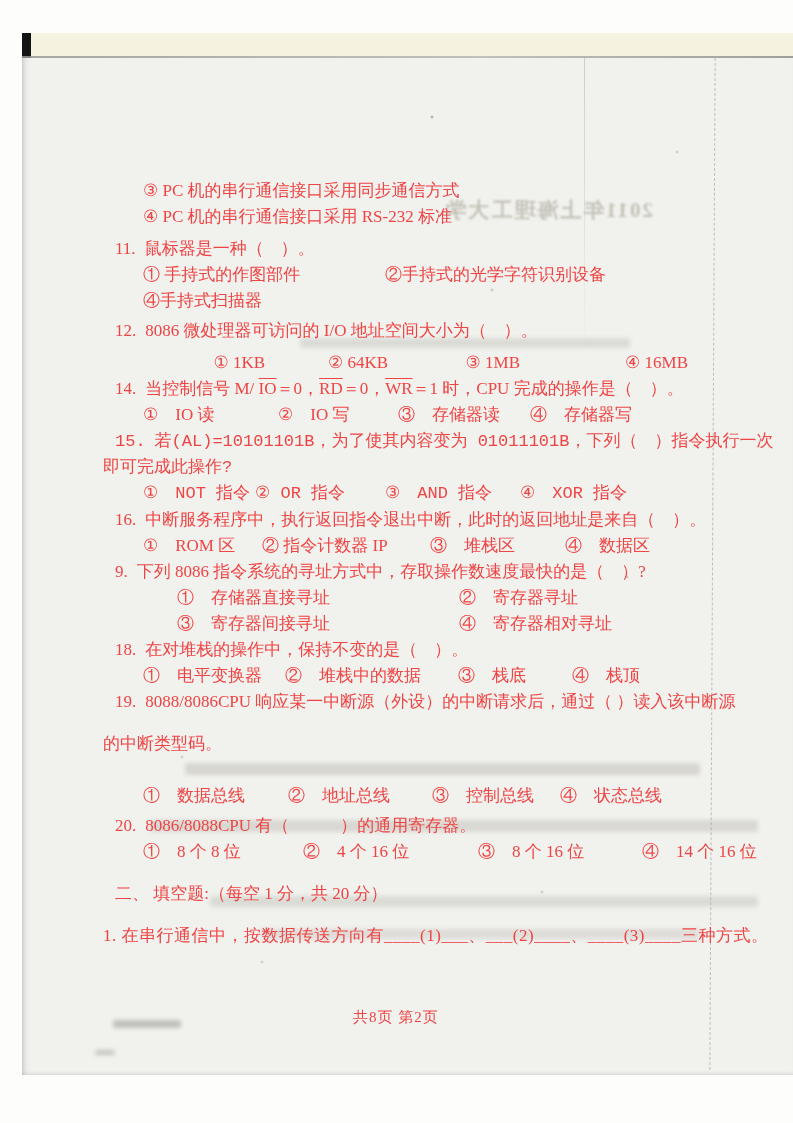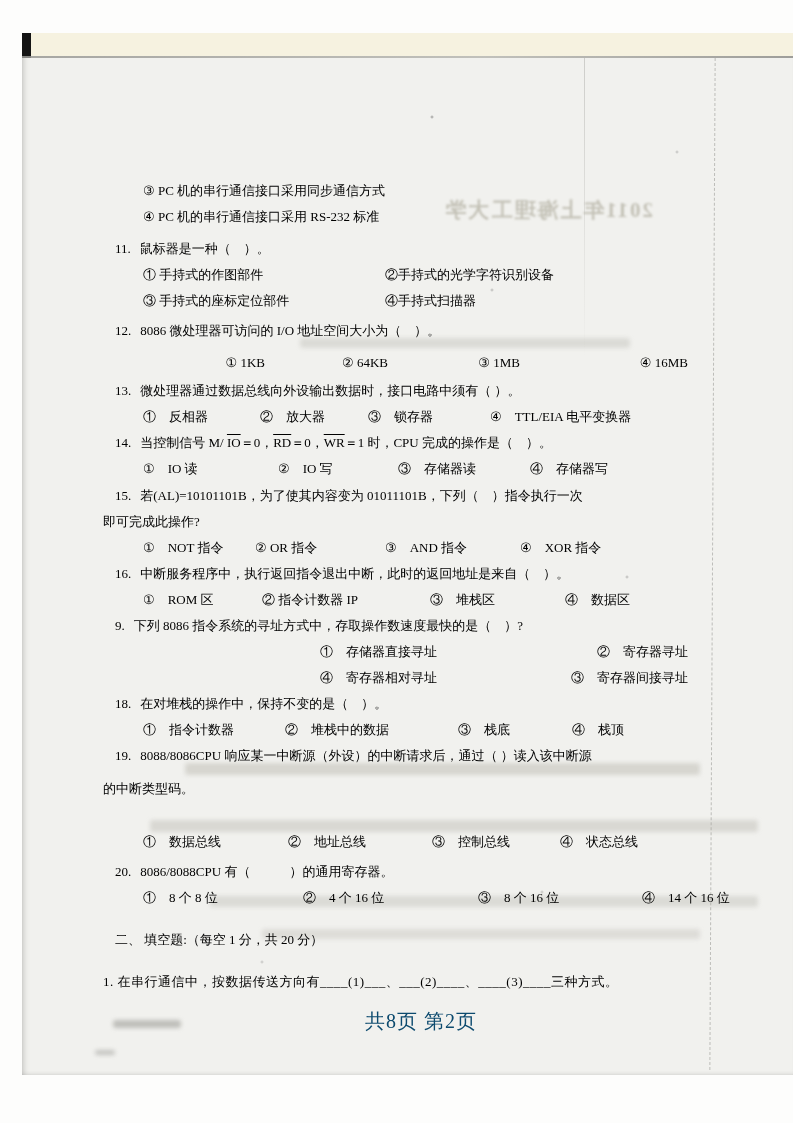--- a/index.html
+++ b/index.html
@@ -63,35 +63,35 @@
   .smudge.s1 { left:300px; top:338px; width:330px; height:10px; background:rgba(170,168,158,0.30); }
   .smudge.s2 { left:185px; top:763px; width:515px; height:12px; background:rgba(165,163,152,0.35); }
   .smudge.s3 { left:150px; top:820px; width:608px; height:12px; background:rgba(168,166,155,0.32); }
   .smudge.s4 { left:210px; top:896px; width:548px; height:11px; background:rgba(170,168,158,0.30); }
   .smudge.s5 { left:262px; top:929px; width:438px; height:10px; background:rgba(172,170,160,0.28); }
   .smudge.s6 { left:113px; top:1020px; width:68px; height:8px; background:rgba(130,130,124,0.45); }
   .smudge.s7 { left:95px;  top:1050px; width:20px; height:5px; background:rgba(130,130,124,0.40); }
   
   .content {
     position:absolute; left:103px; top:178px; width:585px;
-    font-size:13px; line-height:26px; color:#000000;
+    font-size:17px; line-height:26px; color:#ef4444;
   }
   .opt-cont { margin-left:40px; white-space:nowrap; }
   .question {}
   .stem { margin-left:12px; white-space:nowrap; }
   .qnum { margin-right:9px; }
   .stem2 { margin-left:0; white-space:nowrap; }
   .opts { display:grid; margin-left:40px; white-space:nowrap; }
   .opt {}
   .ov { text-decoration:overline; }
   .sec-heading { margin-top:16px; margin-left:12px; white-space:nowrap; }
   .fill-q { margin-top:16px; white-space:nowrap; letter-spacing:0.5px; }
   .footer {
-    position:absolute; left:365px; top:1008px;
-    font-size:20px; color:#0c4a6e; letter-spacing:1px; white-space:nowrap;
+    position:absolute; left:353px; top:1008px;
+    font-size:15px; color:#ef4444; letter-spacing:1px; white-space:nowrap;
   }
 </style>
 </head>
 <body>
 
 <div class="paper"></div>
 <div class="top-band"></div>
 <div class="corner-mark"></div>
 <div class="top-edge-line"></div>
 <div class="noise"></div>
@@ -111,91 +111,81 @@
   <div id="prelude">
       <div class="opt-cont">③ PC 机的串行通信接口采用同步通信方式</div>
       <div class="opt-cont">④  PC 机的串行通信接口采用 RS-232 标准</div>
     </div>
   <div id="questions">
       <div class="question" style="margin-top: 6px;">
         <div class="stem"><span class="qnum">11.</span><span>鼠标器是一种（　）。</span></div>
         <div class="opts" style="grid-template-columns: 242px 1fr;">
           <span class="opt">① 手持式的作图部件</span>
           <span class="opt">②手持式的光学字符识别设备</span>
-          <span class="opt">③ 手持式的座标定位部件</span>
           <span class="opt">④手持式扫描器</span>
         </div>
       </div>
       <div class="question" style="margin-top: 4px;">
         <div class="stem"><span class="qnum">12.</span><span>8086 微处理器可访问的 I/O 地址空间大小为（　）。</span></div>
         <div class="opts" style="grid-template-columns: 122px 123px 132px 1fr; margin-top: 6px; text-align: right;">
           <span class="opt">① 1KB</span>
           <span class="opt">② 64KB</span>
           <span class="opt">③ 1MB</span>
           <span class="opt">④ 16MB</span>
         </div>
       </div>
-      <div class="question" style="margin-top: 2px;">
-        <div class="stem"><span class="qnum">13.</span><span>微处理器通过数据总线向外设输出数据时，接口电路中须有（ ）。</span></div>
-        <div class="opts" style="grid-template-columns: 117px 108px 122px 1fr;">
-          <span class="opt">①　反相器</span>
-          <span class="opt">②　放大器</span>
-          <span class="opt">③　锁存器</span>
-          <span class="opt">④　TTL/EIA 电平变换器</span>
-        </div>
-      </div>
       <div class="question">
         <div class="stem"><span class="qnum">14.</span><span>当控制信号 M/ </span><span class="ov">IO</span><span>＝0，</span><span class="ov">RD</span><span>＝0，</span><span class="ov">WR</span><span>＝1 时，CPU 完成的操作是（　）。</span></div>
         <div class="opts" style="grid-template-columns: 135px 120px 132px 1fr;">
           <span class="opt">①　IO 读</span>
           <span class="opt">②　IO 写</span>
           <span class="opt">③　存储器读</span>
           <span class="opt">④　存储器写</span>
         </div>
       </div>
-      <div class="question" style="margin-top: 1px;">
+      <div class="question" style="margin-top: 1px; font-family: Liberation Mono, monospace;">
         <div class="stem"><span class="qnum">15.</span><span>若(AL)=10101101B，为了使其内容变为 01011101B，下列（　）指令执行一次</span></div>
         <div class="stem2">即可完成此操作?</div>
         <div class="opts" style="grid-template-columns: 112px 130px 135px 1fr;">
           <span class="opt">①　NOT 指令</span>
           <span class="opt">② OR 指令</span>
           <span class="opt">③　AND 指令</span>
           <span class="opt">④　XOR 指令</span>
         </div>
       </div>
       <div class="question">
         <div class="stem"><span class="qnum">16.</span><span>中断服务程序中，执行返回指令退出中断，此时的返回地址是来自（　）。</span></div>
         <div class="opts" style="grid-template-columns: 119px 168px 135px 1fr;">
           <span class="opt">①　ROM 区</span>
           <span class="opt">② 指令计数器 IP</span>
           <span class="opt">③　堆栈区</span>
           <span class="opt">④　数据区</span>
         </div>
       </div>
       <div class="question">
         <div class="stem"><span class="qnum">9.</span><span>下列 8086 指令系统的寻址方式中，存取操作数速度最快的是（　）?</span></div>
-        <div class="opts" style="grid-template-columns: 282px 1fr; margin-left: 52px; text-align: right;">
+        <div class="opts" style="grid-template-columns: 282px 1fr; margin-left: 74px;">
           <span class="opt">①　存储器直接寻址</span>
           <span class="opt">②　寄存器寻址</span>
+          <span class="opt">③　寄存器间接寻址</span>
           <span class="opt">④　寄存器相对寻址</span>
-          <span class="opt">③　寄存器间接寻址</span>
         </div>
       </div>
       <div class="question">
         <div class="stem"><span class="qnum">18.</span><span>在对堆栈的操作中，保持不变的是（　）。</span></div>
         <div class="opts" style="grid-template-columns: 142px 173px 114px 1fr;">
-          <span class="opt">①　指令计数器</span>
+          <span class="opt">①　电平变换器</span>
           <span class="opt">②　堆栈中的数据</span>
           <span class="opt">③　栈底</span>
           <span class="opt">④　栈顶</span>
         </div>
       </div>
       <div class="question">
         <div class="stem"><span class="qnum">19.</span><span>8088/8086CPU 响应某一中断源（外设）的中断请求后，通过（ ）读入该中断源</span></div>
-        <div class="stem2" style="margin-top: 8px; font-family: Liberation Mono, monospace;">的中断类型码。</div>
+        <div class="stem2" style="margin-top: 16px;">的中断类型码。</div>
         <div class="opts" style="grid-template-columns: 145px 144px 128px 1fr; margin-top: 26px;">
           <span class="opt">①　数据总线</span>
           <span class="opt">②　地址总线</span>
           <span class="opt">③　控制总线</span>
           <span class="opt">④　状态总线</span>
         </div>
       </div>
       <div class="question" style="margin-top: 4px;">
         <div class="stem"><span class="qnum">20.</span><span>8086/8088CPU 有（　　　）的通用寄存器。</span></div>
         <div class="opts" style="grid-template-columns: 117px 132px 121px 1fr; gap: 43px;">

